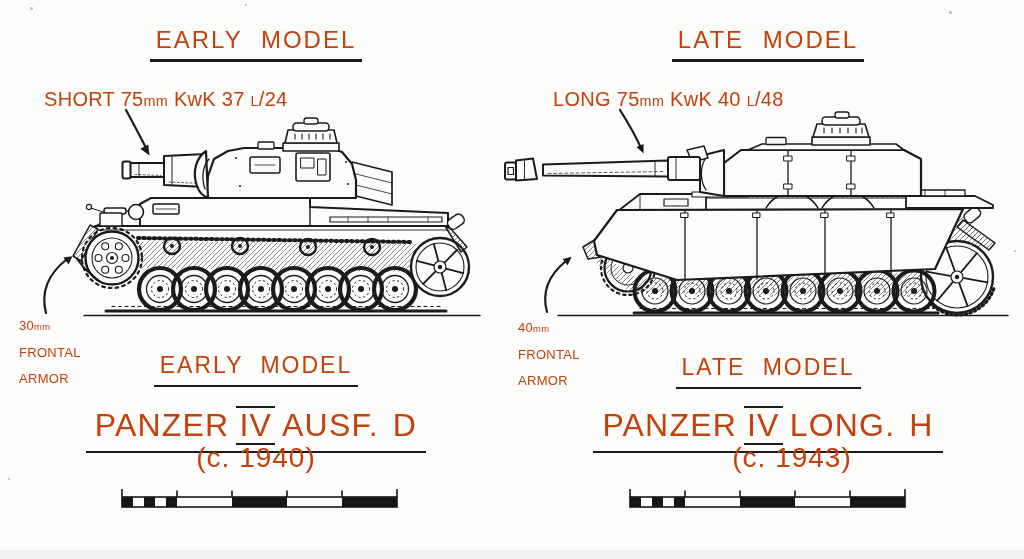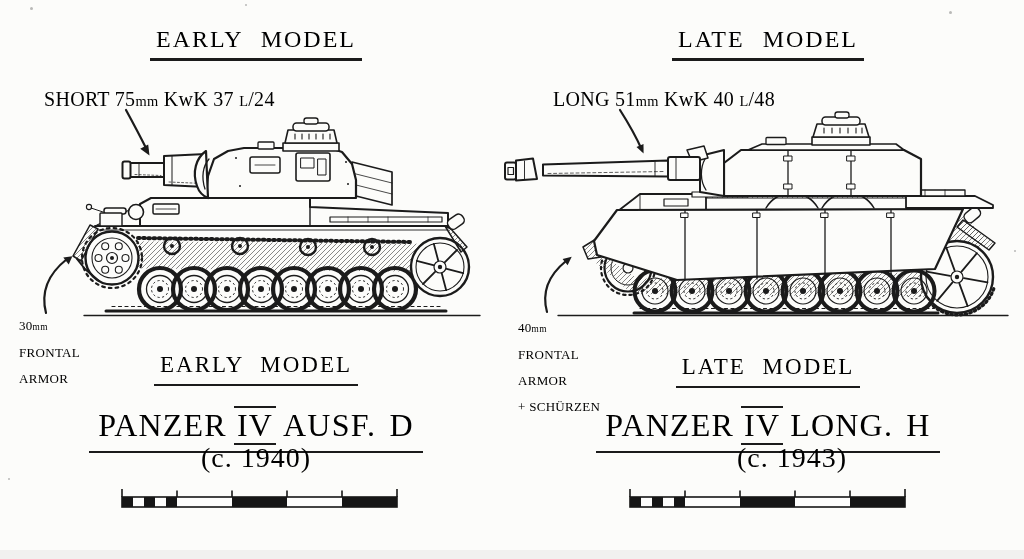--- a/index.html
+++ b/index.html
@@ -1,19 +1,19 @@
 <!DOCTYPE html>
 <html><head>
 <meta charset="utf-8">
 <style>
   html,body{margin:0;padding:0;background:#ffffff;}
   .canvas{
     position:relative;width:1024px;height:559px;overflow:hidden;
-    background:#fcfcfa;color:#000000;
-    font-family:Liberation Serif, serif;
+    background:#fcfcfa;color:#c2410c;
+    font-family:Liberation Sans, sans-serif;
   }
   .abs{position:absolute;}
   .col{width:512px;text-align:center;}
   .title{font-size:24px;letter-spacing:2px;word-spacing:10px;}
   .u{display:inline-block;border-bottom:3px solid #1b1b1b;padding:0 6px 5px;}
   .subtitle{font-size:23px;letter-spacing:2px;word-spacing:9px;}
   .u2{display:inline-block;border-bottom:2.6px solid #1b1b1b;padding:0 6px 6px;}
   .model{font-size:32px;letter-spacing:1.2px;word-spacing:4px;}
   .u3{display:inline-block;border-bottom:2.6px solid #1b1b1b;padding:0 9px 6px;}
   .roman{display:inline-block;border-top:2.4px solid #1b1b1b;border-bottom:2.4px solid #1b1b1b;
@@ -35,21 +35,21 @@
     <span class="u">EARLY MODEL</span>
   </div>
   <div class="abs col title" style="left:512px;top:26px">
     <span class="u">LATE MODEL</span>
   </div>
 
   <div class="abs gun-label" style="left:44px;top:88px">
     <span>SHORT 75</span><span class="sm">mm</span><span> KwK 37 </span><span class="sm">L</span><span>/24</span>
   </div>
   <div class="abs gun-label" style="left:553px;top:88px">
-    <span>LONG 51</span><span class="sm">mm</span><span> KwK 40 </span><span class="sm">L</span><span>/48</span>
+    <span>LONG 75</span><span class="sm">mm</span><span> KwK 40 </span><span class="sm">L</span><span>/48</span>
   </div>
 
   <svg class="tank-svg" style="left:18px;top:100px" width="470" height="225" viewBox="18 100 470 225">
     <defs>
       <pattern id="hL" width="5" height="5" patternUnits="userSpaceOnUse">
         <path d="M0 5 L5 0" stroke="#555" stroke-width="0.7"></path>
       </pattern>
       <g id="wL">
           <circle r="21" stroke-width="4.2"></circle>
           <circle r="13.5" stroke-width="1.3"></circle>
@@ -337,21 +337,20 @@
 
   <div class="abs armor-label" style="left:19px;top:313px">
     <div><span>30</span><span class="sm">mm</span></div>
     <div>FRONTAL</div>
     <div>ARMOR</div>
   </div>
   <div class="abs armor-label" style="left:518px;top:315px">
     <div><span>40</span><span class="sm">mm</span></div>
     <div>FRONTAL</div>
     <div>ARMOR</div>
-    <div>+ SCHÜRZEN</div>
   </div>
 
   <div class="abs col subtitle" style="left:0;top:352px">
     <span class="u2">EARLY MODEL</span>
   </div>
   <div class="abs col subtitle" style="left:512px;top:354px">
     <span class="u2">LATE MODEL</span>
   </div>
 
   <div class="abs col model" style="left:0;top:406px">

